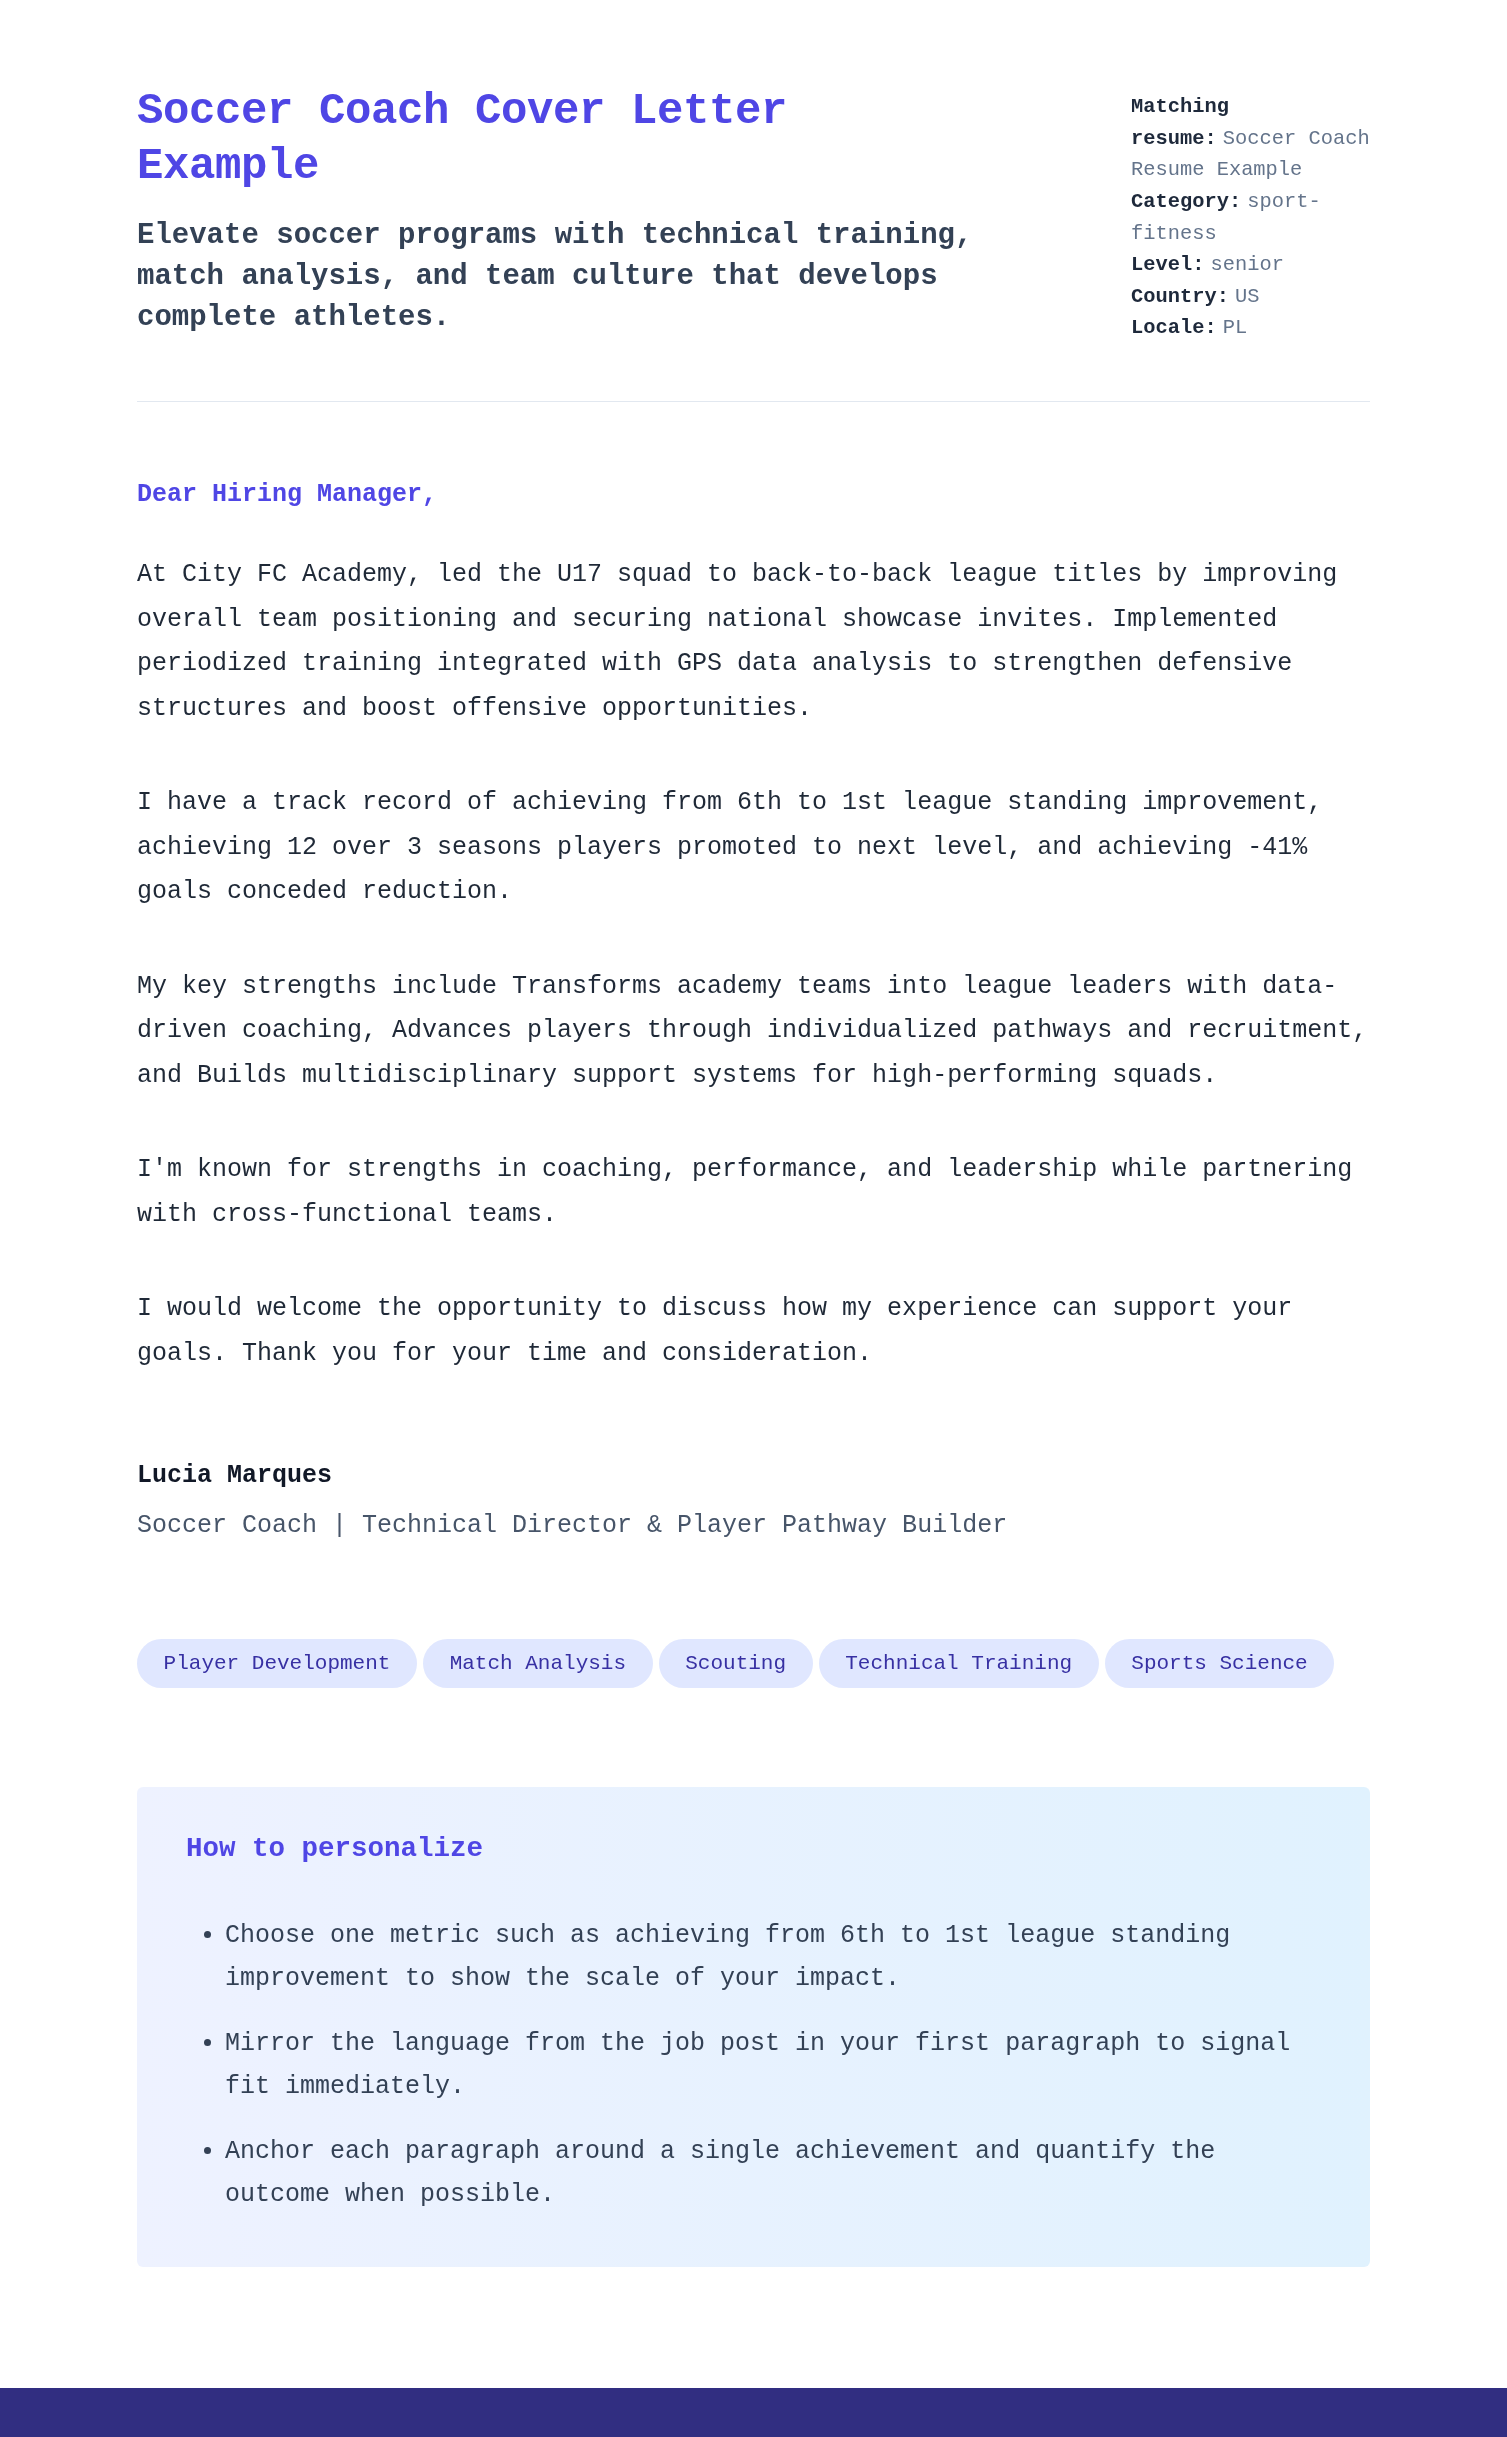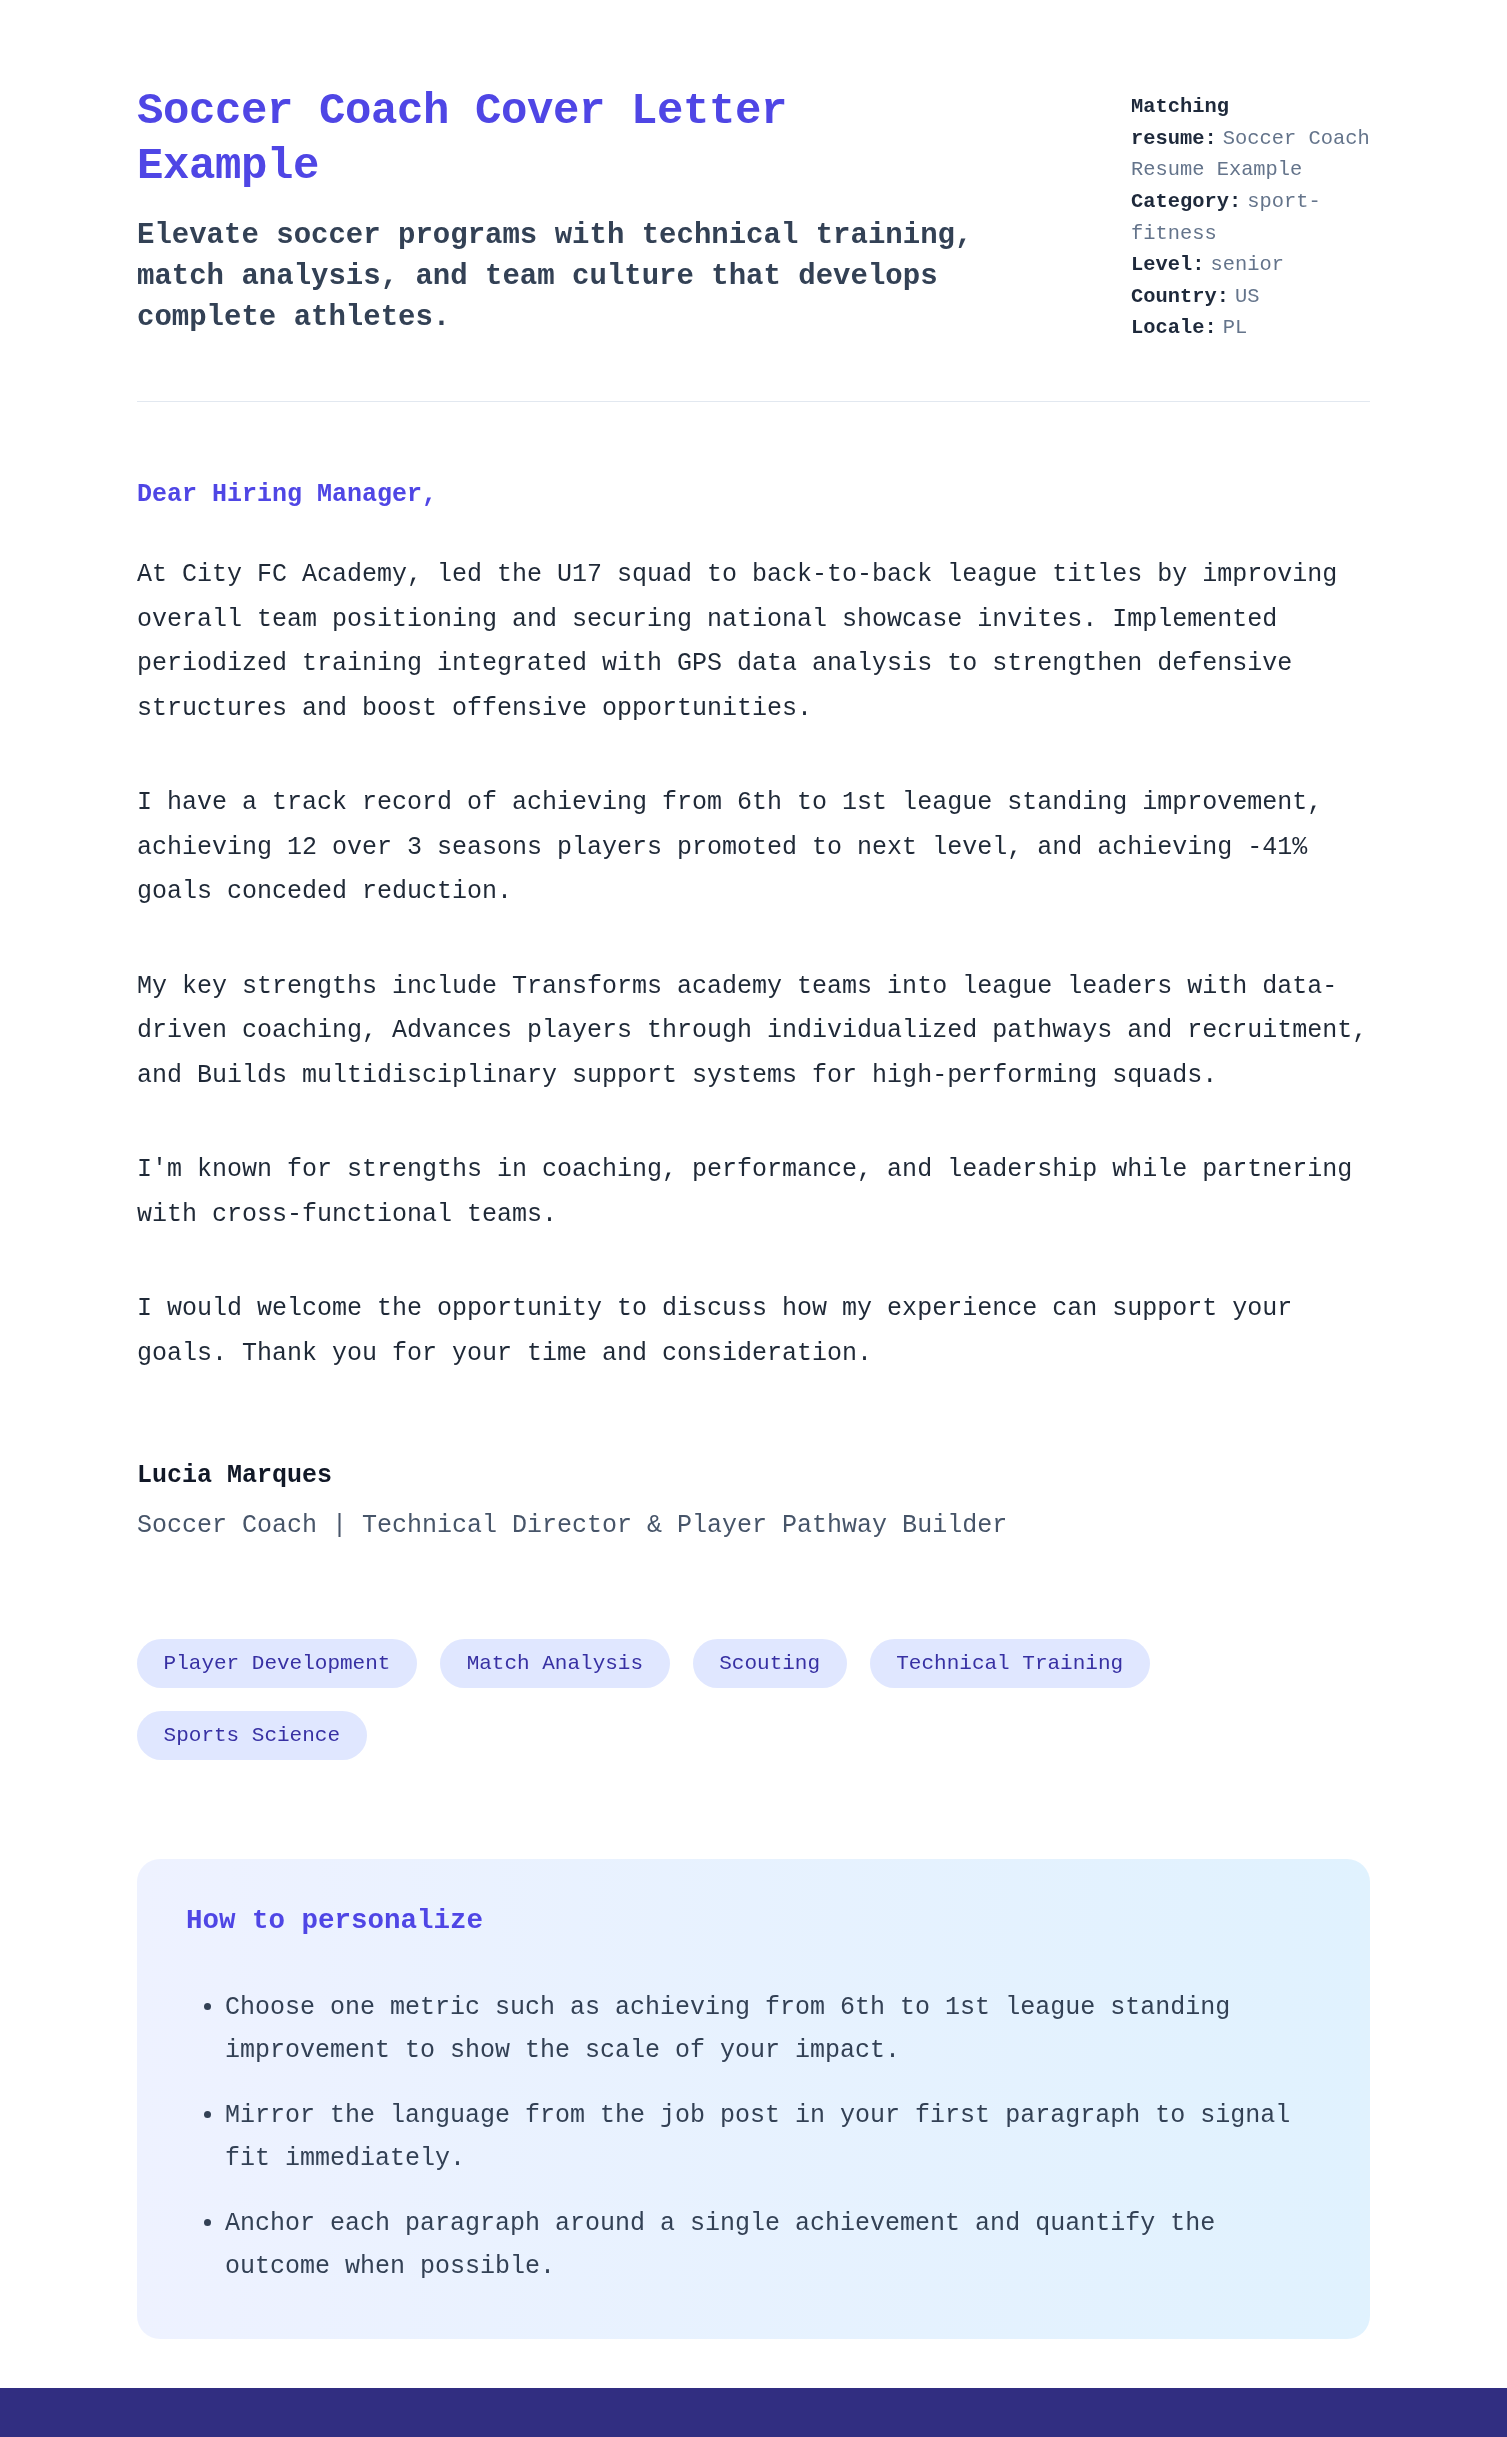--- a/index.html
+++ b/index.html
@@ -31,31 +31,31 @@
   .divider { border: none; border-top: 1.8px solid #e2e8f0; margin: 57px 0 0; }
 
   .letter { margin-top: 78px; }
   .salutation { color: #4f46e5; font-weight: 700; font-size: 25px; margin-bottom: 44px; }
   .letter p.body-para { font-size: 25px; line-height: 1.78; color: #1f2937; margin-bottom: 50px; max-width: 1232px; }
 
   .signature { margin-top: 85px; }
   .signature-name { font-size: 25px; font-weight: 700; color: #111827; }
   .signature-title { font-size: 25px; color: #475569; margin-top: 21px; }
 
-  .tags { display: flex; flex-wrap: wrap; gap: 23px; margin-top: 99px; }
+  .tags { display: flex; flex-wrap: wrap; gap: 6px; margin-top: 99px; }
   .tag {
     background: #e0e7ff; color: #3730a3; font-size: 21px;
     padding: 14px 26.6px; border-radius: 8864px; line-height: 1;
     display: inline-block; cursor: pointer; white-space: nowrap;
   }
 
   .personalize-box {
     margin-top: 99px;
     background: linear-gradient(90deg, #eef2ff 0%, #e0f2fe 100%);
-    border-radius: 23px;
+    border-radius: 6px;
     padding: 46px 49px 51px;
   }
   .personalize-heading { color: #4f46e5; font-size: 27.5px; font-weight: 700; }
   .personalize-list { margin-top: 51px; padding-left: 39px; list-style: disc; }
   .personalize-list li { font-size: 25px; line-height: 1.7; color: #334155; margin-bottom: 23px; max-width: 1099px; }
   .personalize-list li:last-child { margin-bottom: 0; }
 
   .footer-bar { position: absolute; left: 0; right: 0; bottom: 0; height: 50px; background: #312e81; }
 </style>
 </head>

